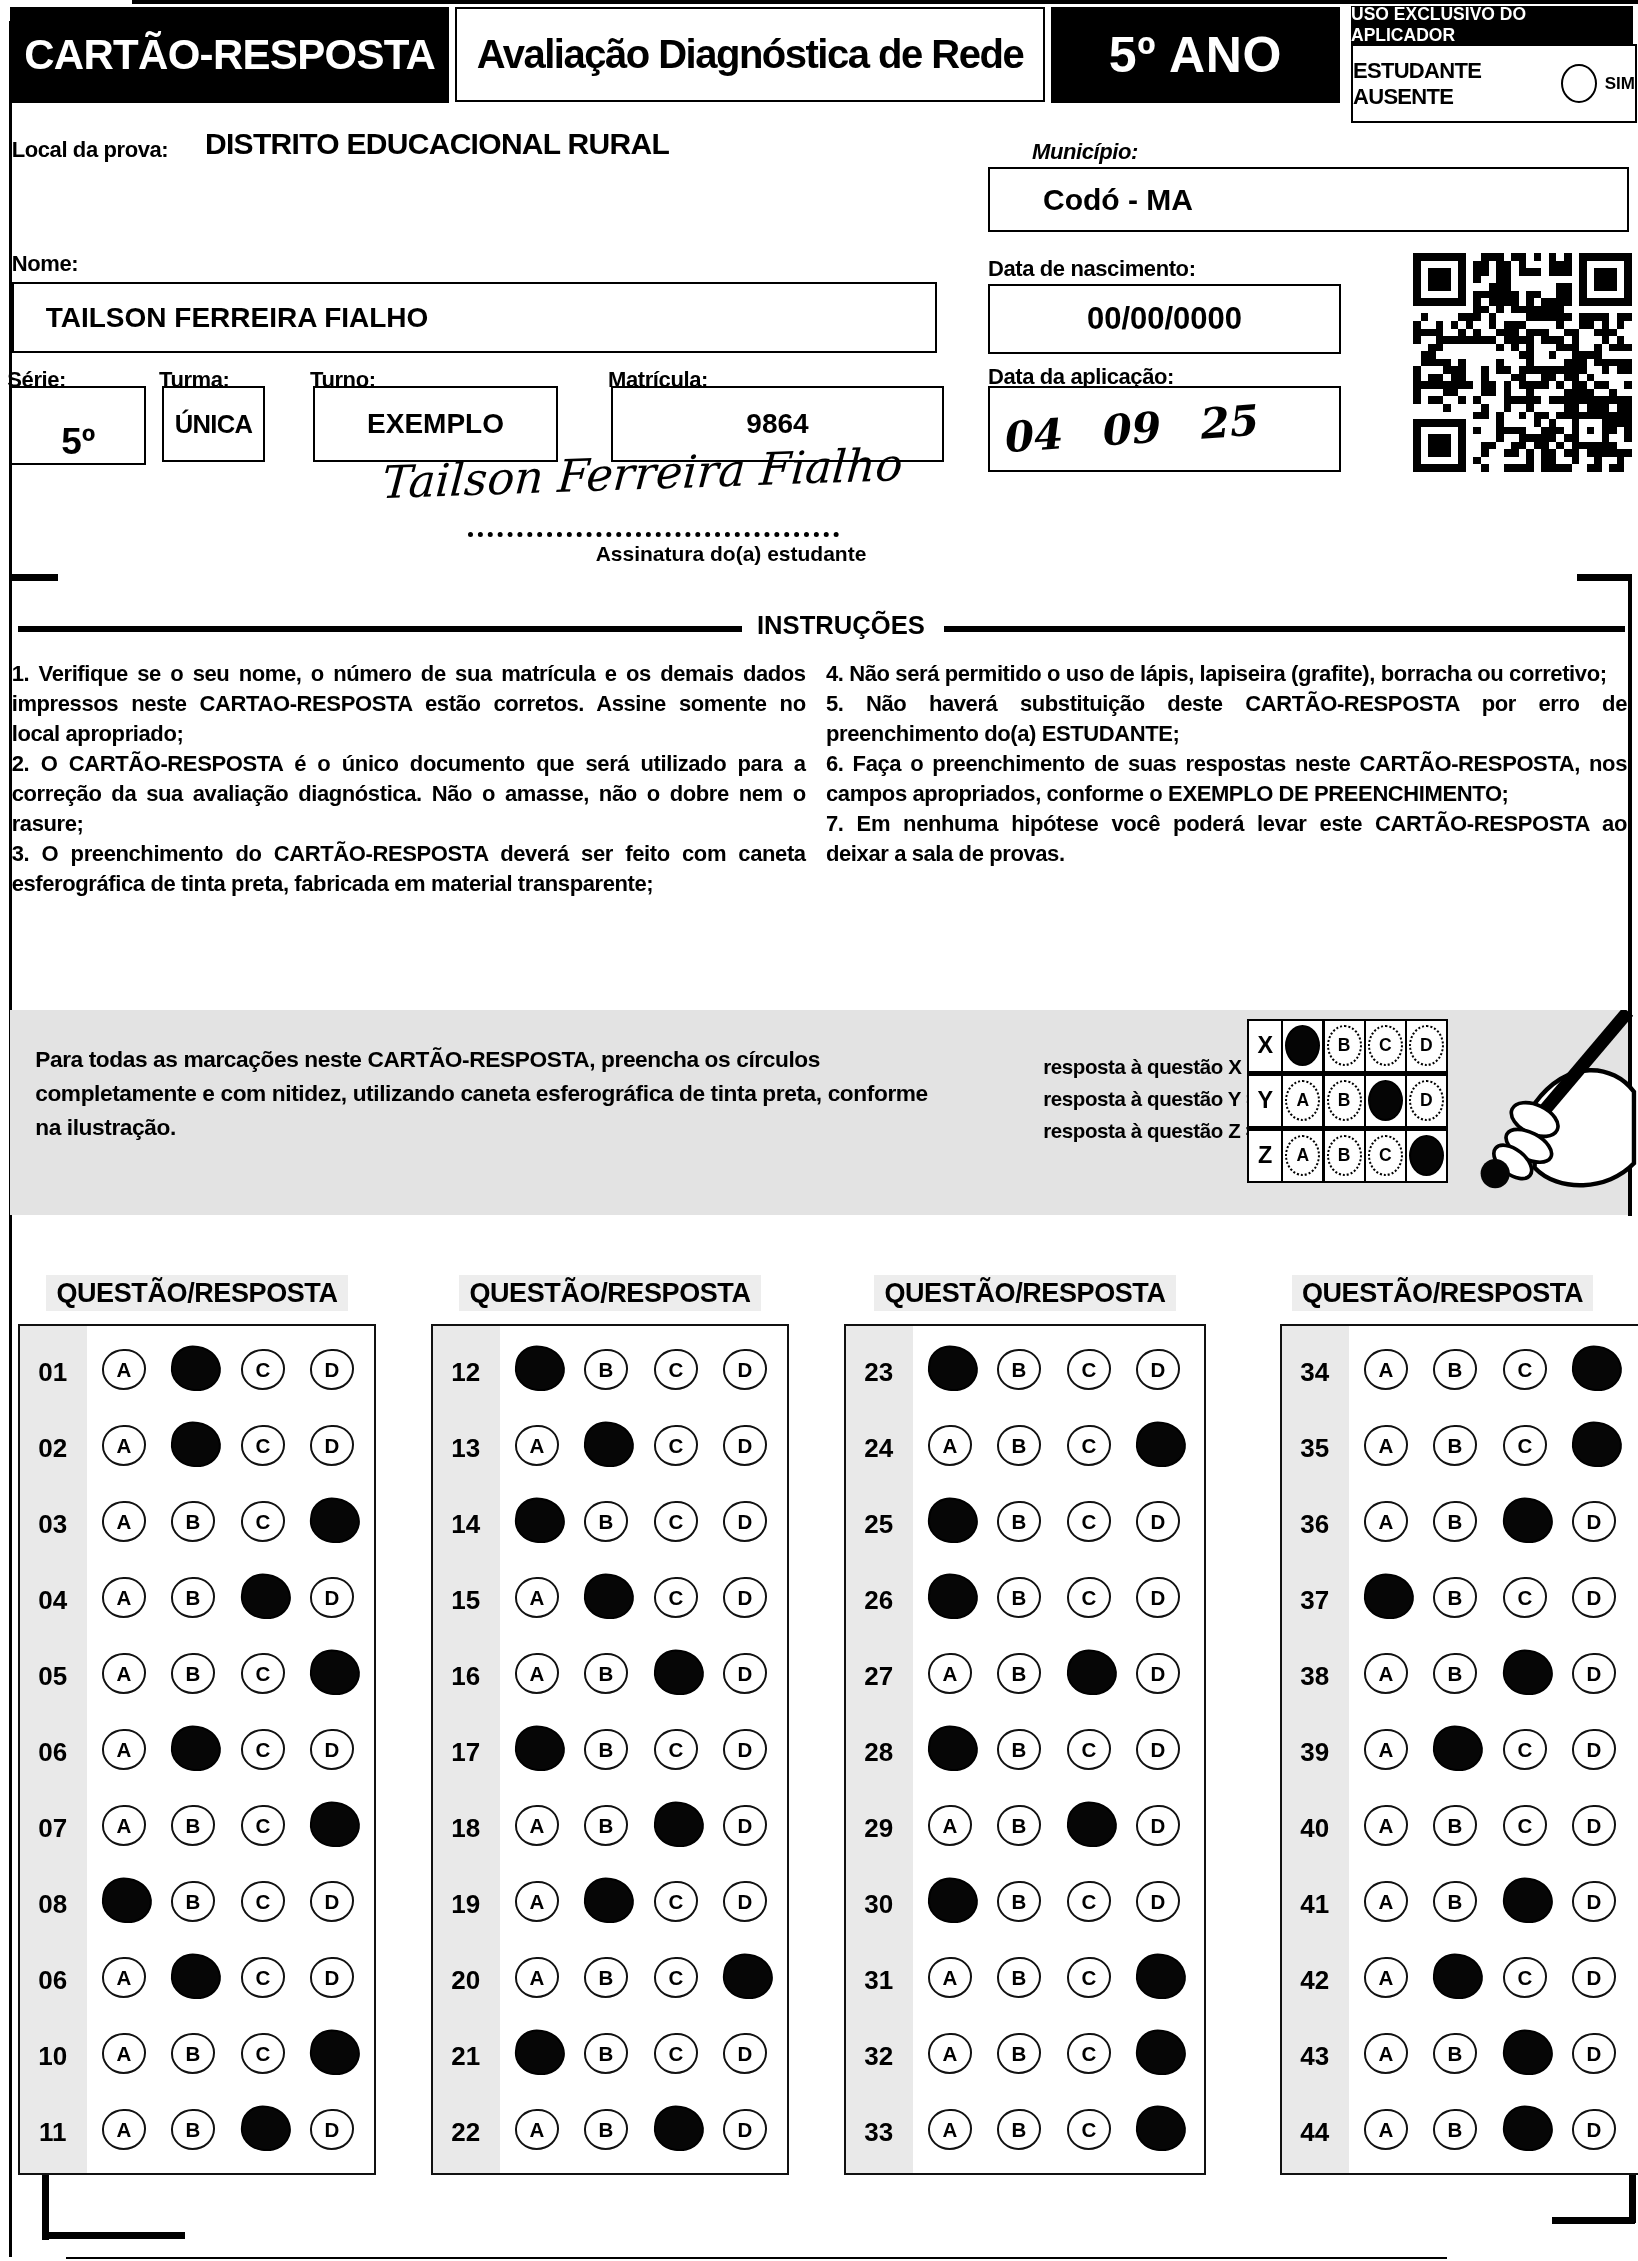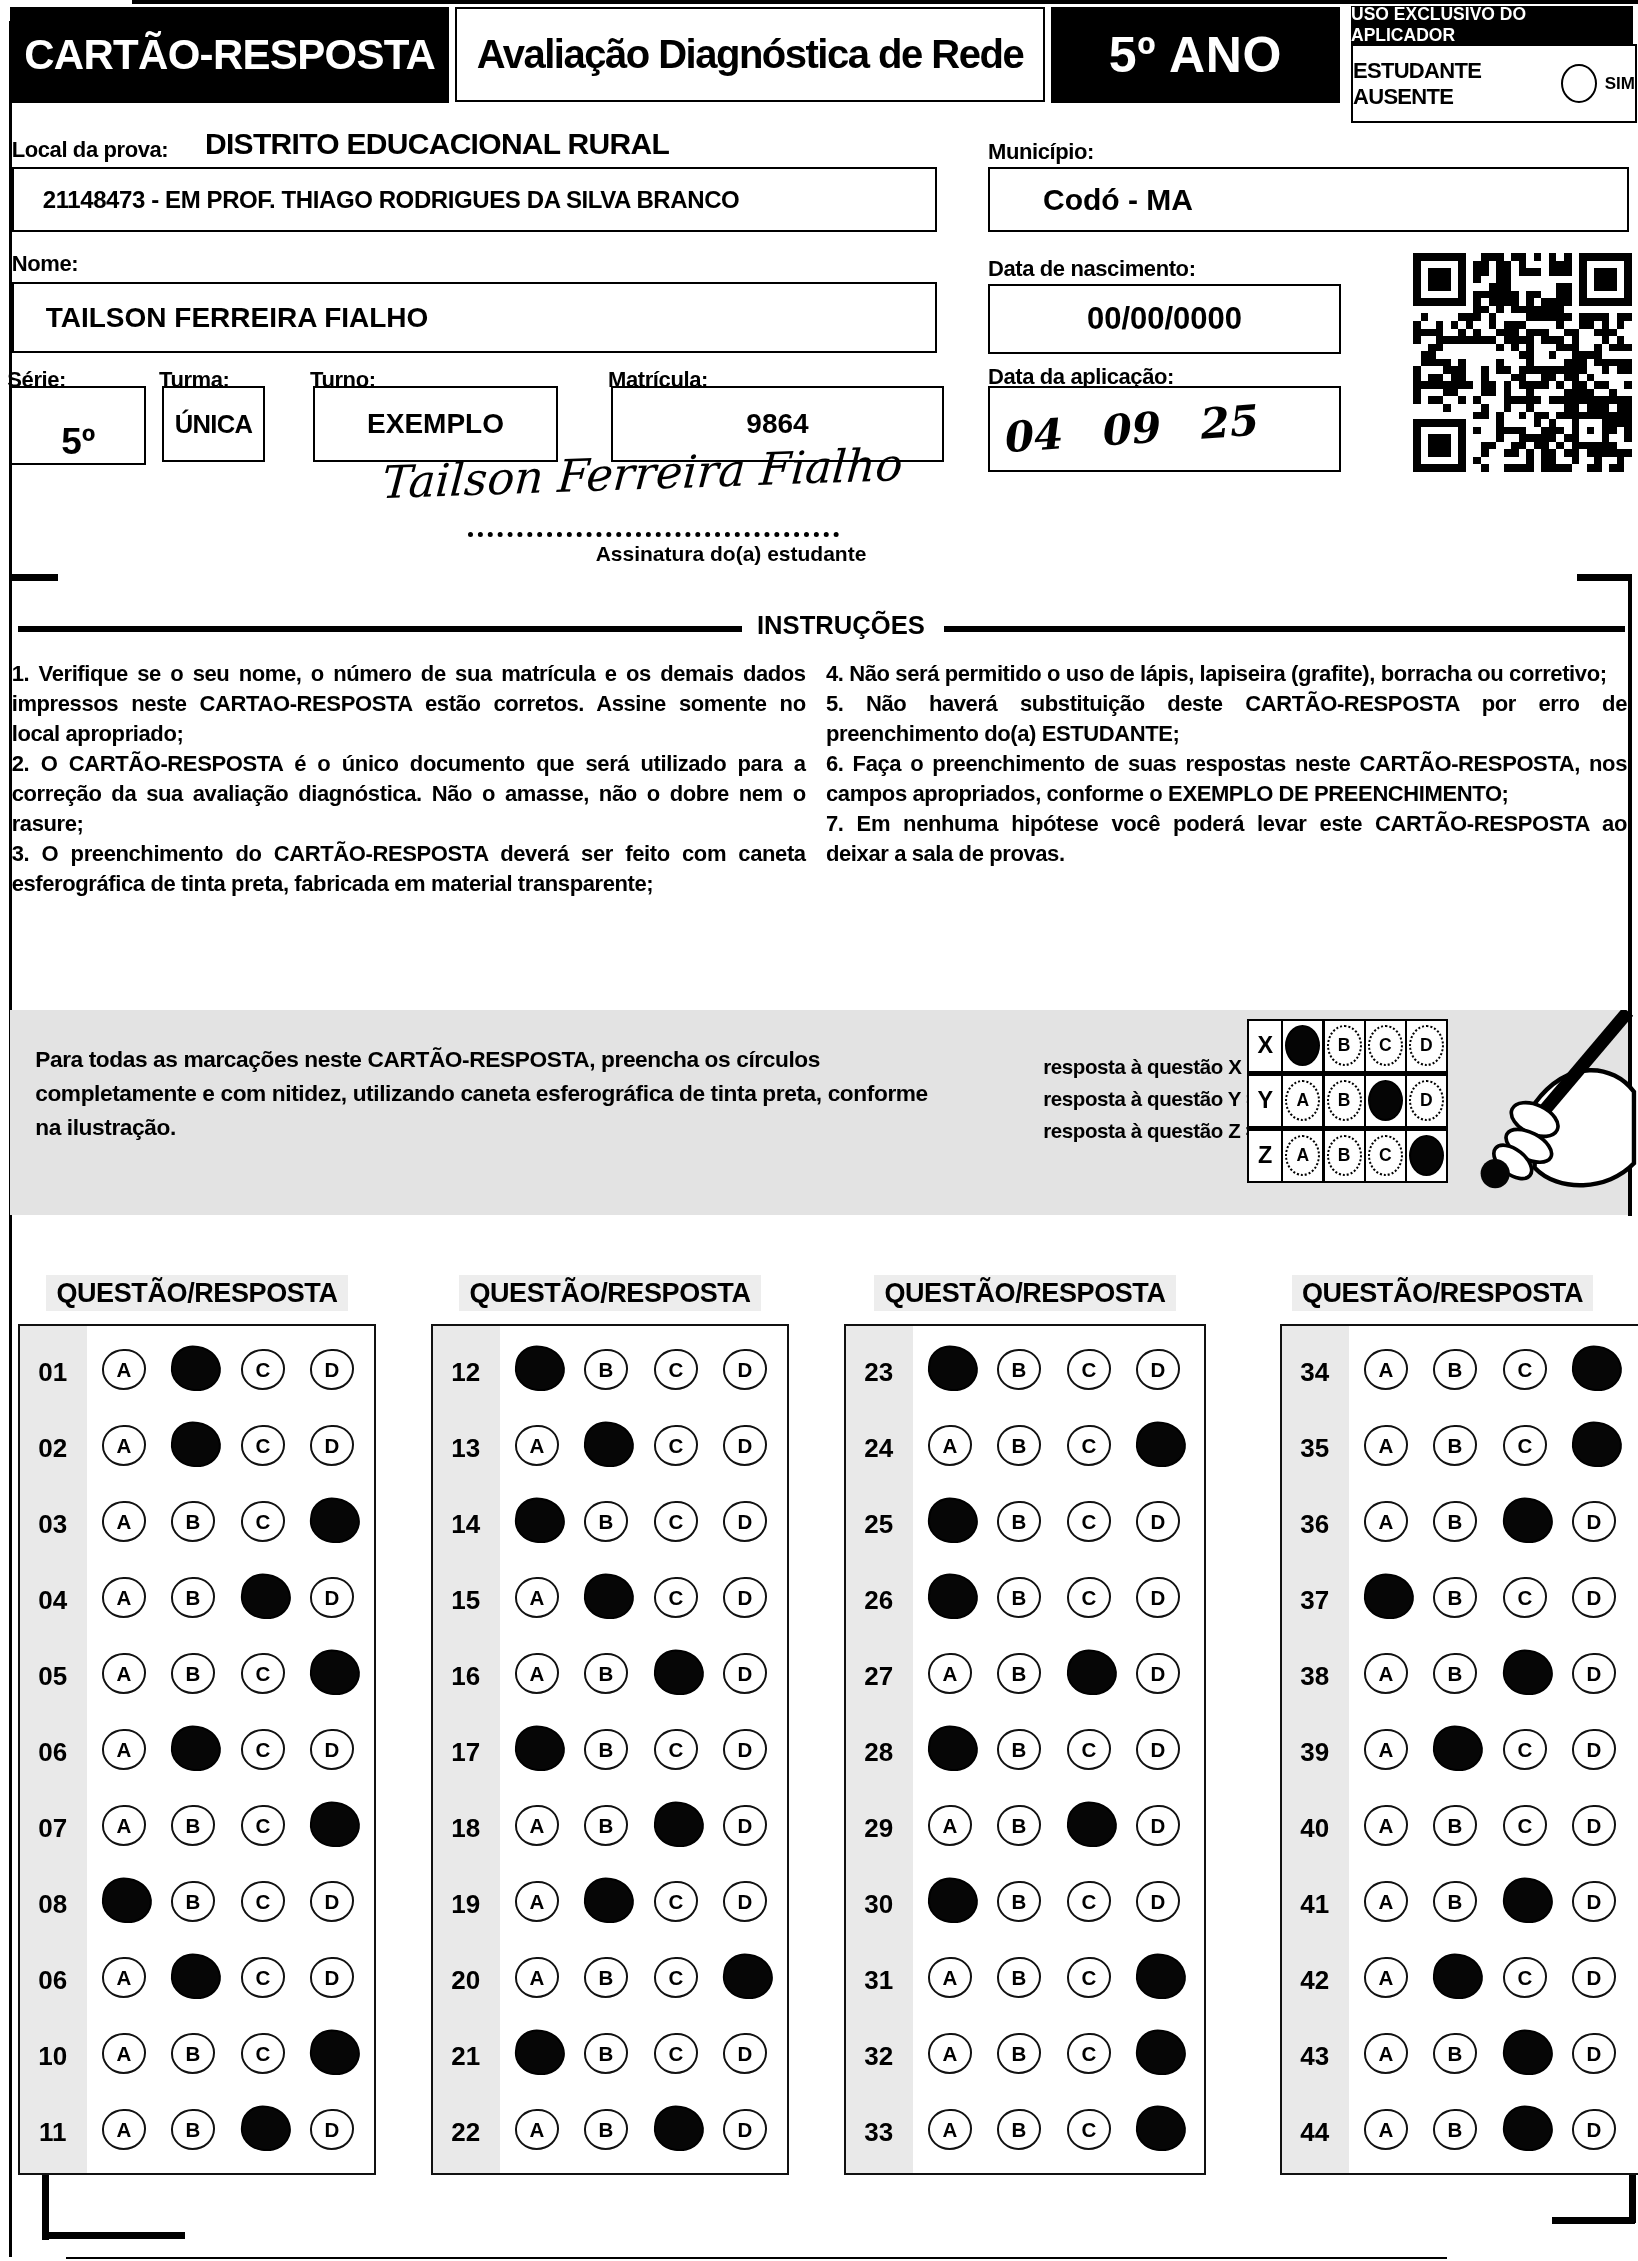--- a/index.html
+++ b/index.html
@@ -70,25 +70,22 @@
     <span style="font-size:17.5px;font-weight:bold;">USO EXCLUSIVO DO APLICADOR</span>
   </div>
   <div class="whitebox" style="left:1351px;top:44px;width:282px;height:75px;justify-content:center;gap:7.3px;">
     <span style="font-size:22px;font-weight:bold;letter-spacing:-0.7px;">ESTUDANTE AUSENTE</span>
     <span class="circle-opt"></span>
     <span style="font-size:17px;font-weight:bold;">SIM</span>
   </div>
 
   <span class="lbl" style="left:11.7px;top:137px;">Local da prova:</span>
   <span class="abs bigval" style="left:205px;top:127px;font-size:30px;letter-spacing:-0.7px;">DISTRITO EDUCACIONAL RURAL</span>
-  <span class="lbl" style="left:988px;top:139px;">Município:</span>
-
-  <div class="whitebox" style="left:11.7px;top:167px;width:921px;height:61px;">
-    <span style="font-size:24px;font-weight:bold;padding-left:29px;letter-spacing:-0.4px;">21148473 - EM PROF. THIAGO RODRIGUES DA SILVA BRANCO</span>
-  </div>
+  <span class="lbl" style="left:1032px;top:139px;font-style:italic;">Município:</span>
+
   <div class="whitebox" style="left:988px;top:167px;width:637px;height:61px;">
     <span style="font-size:30px;font-weight:bold;padding-left:53px;">Codó - MA</span>
   </div>
 
   <span class="lbl" style="left:11.7px;top:251px;">Nome:</span>
   <div class="whitebox" style="left:11.7px;top:282px;width:921px;height:67px;">
     <span style="font-size:28px;font-weight:bold;padding-left:32px;">TAILSON FERREIRA FIALHO</span>
   </div>
   <span class="lbl" style="left:988px;top:256px;">Data de nascimento:</span>
   <div class="whitebox" style="left:988px;top:284px;width:349px;height:66px;justify-content:center;">

